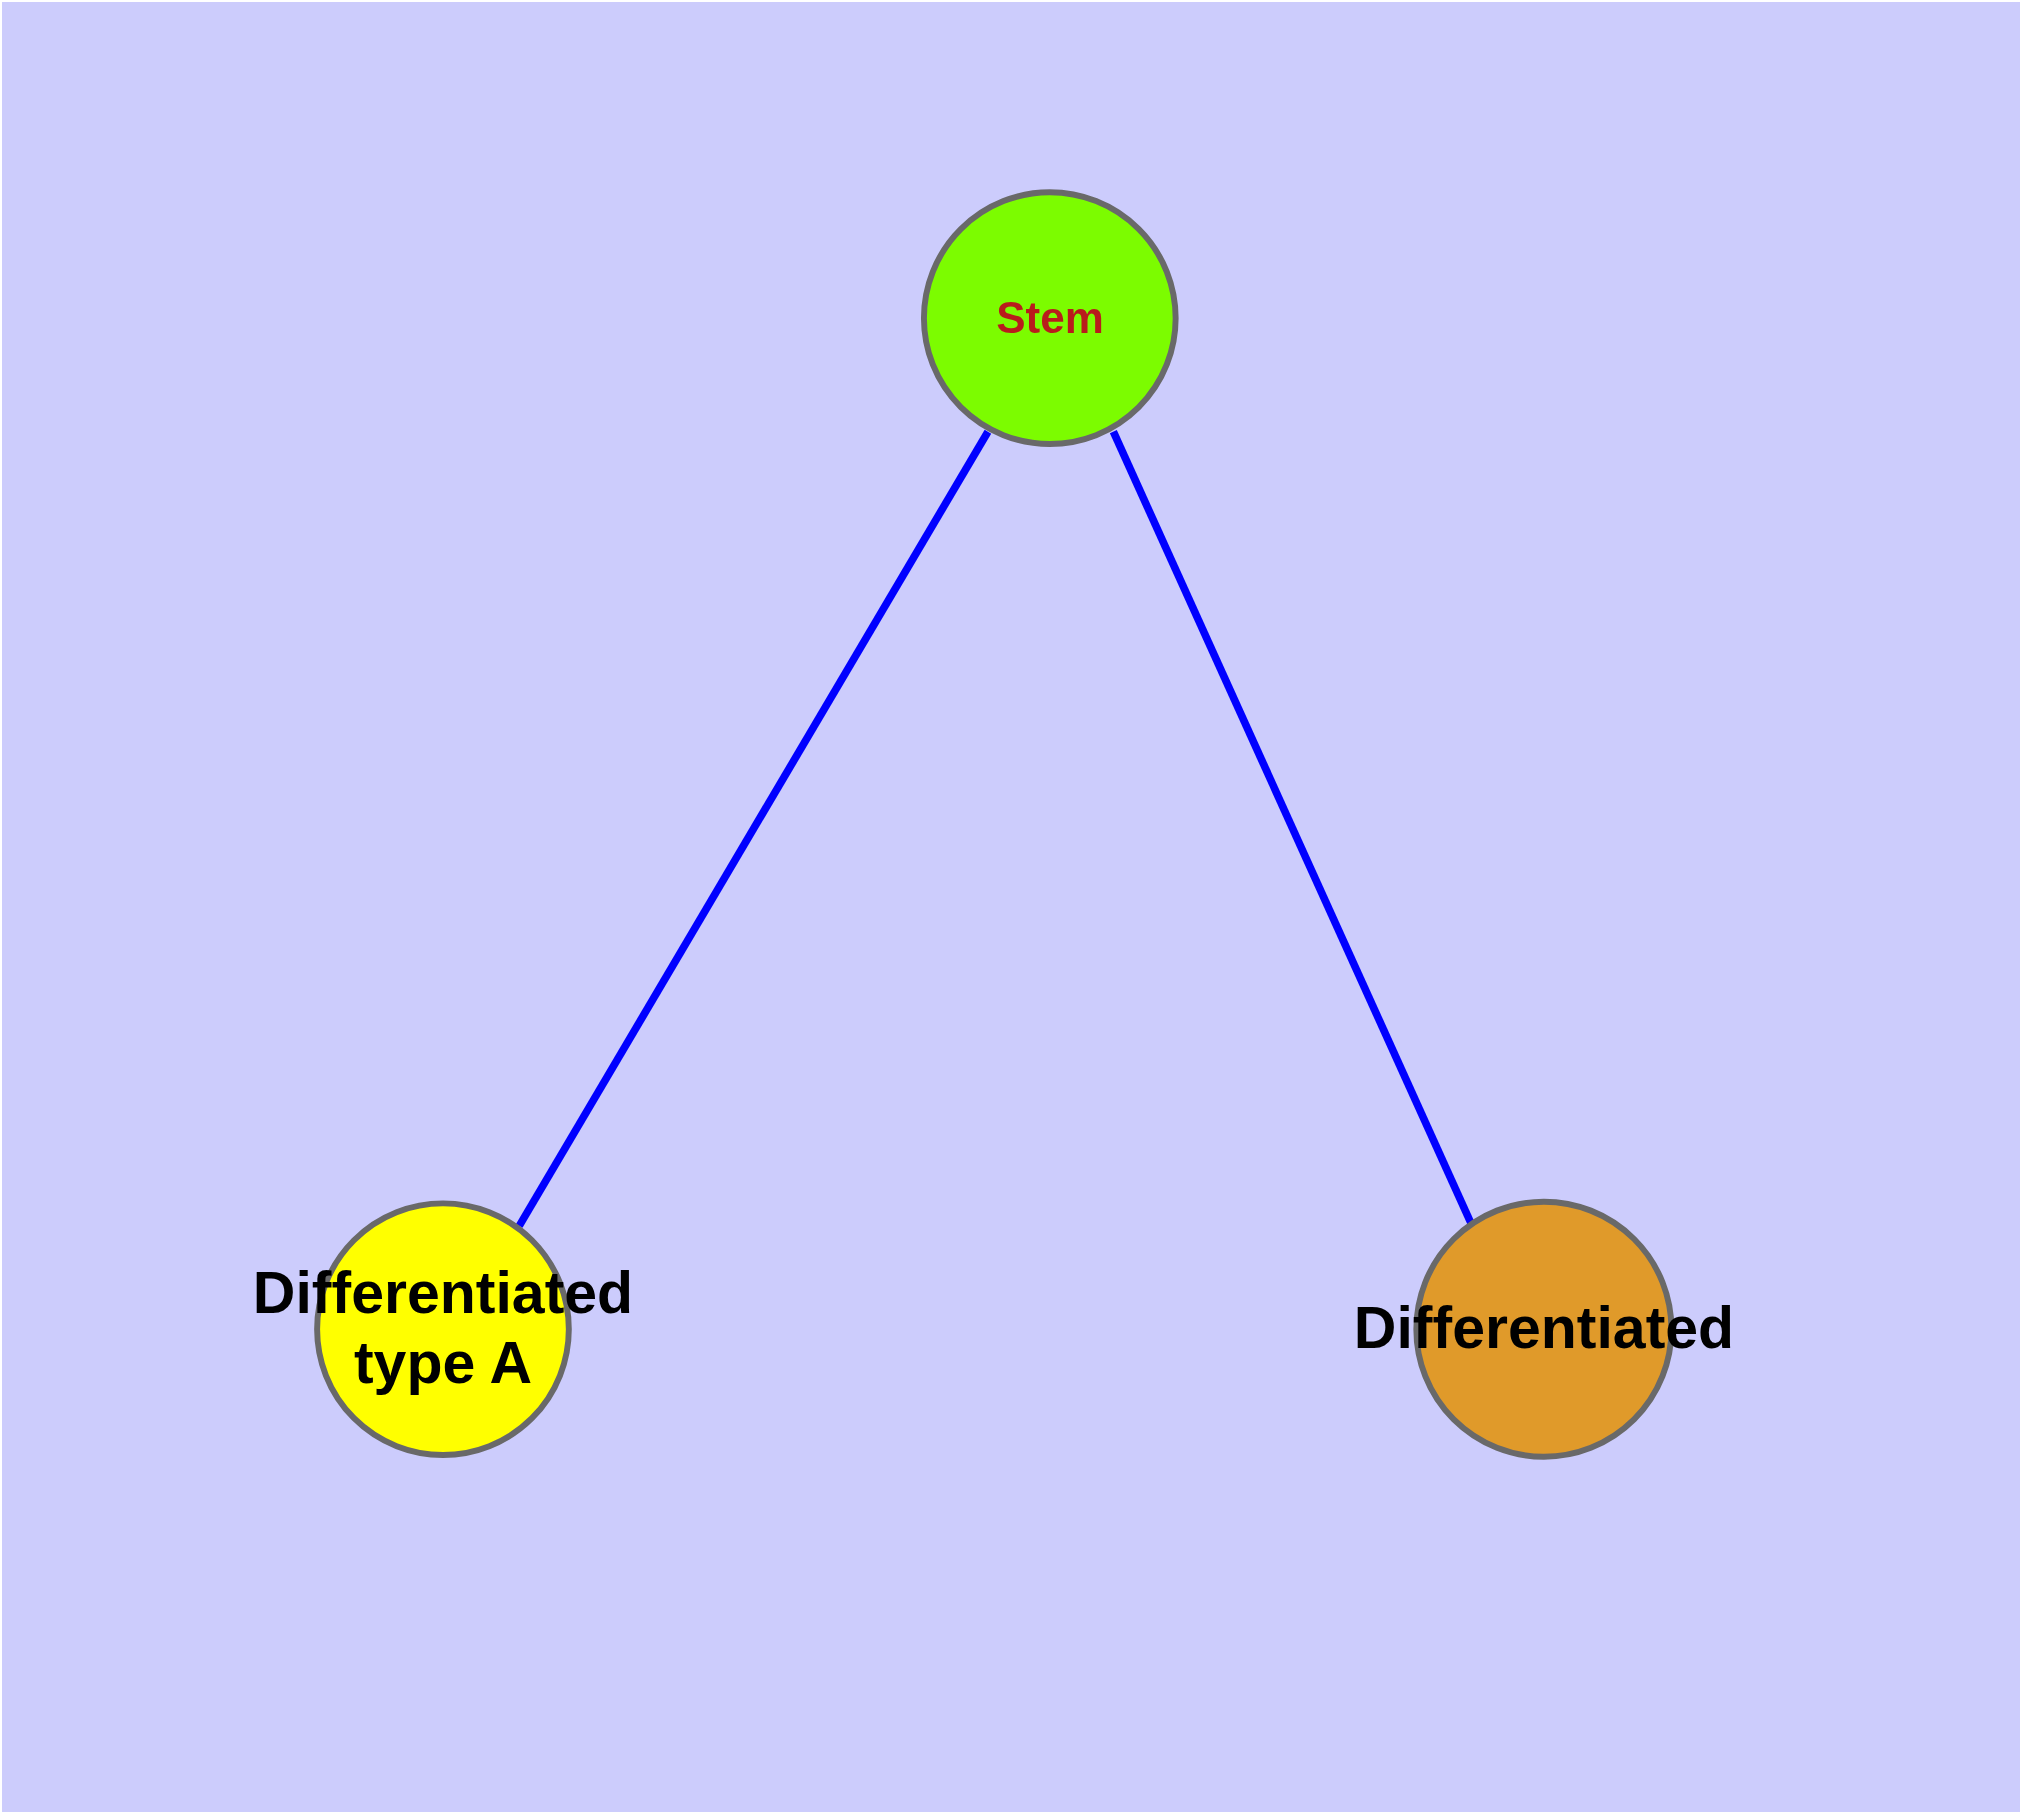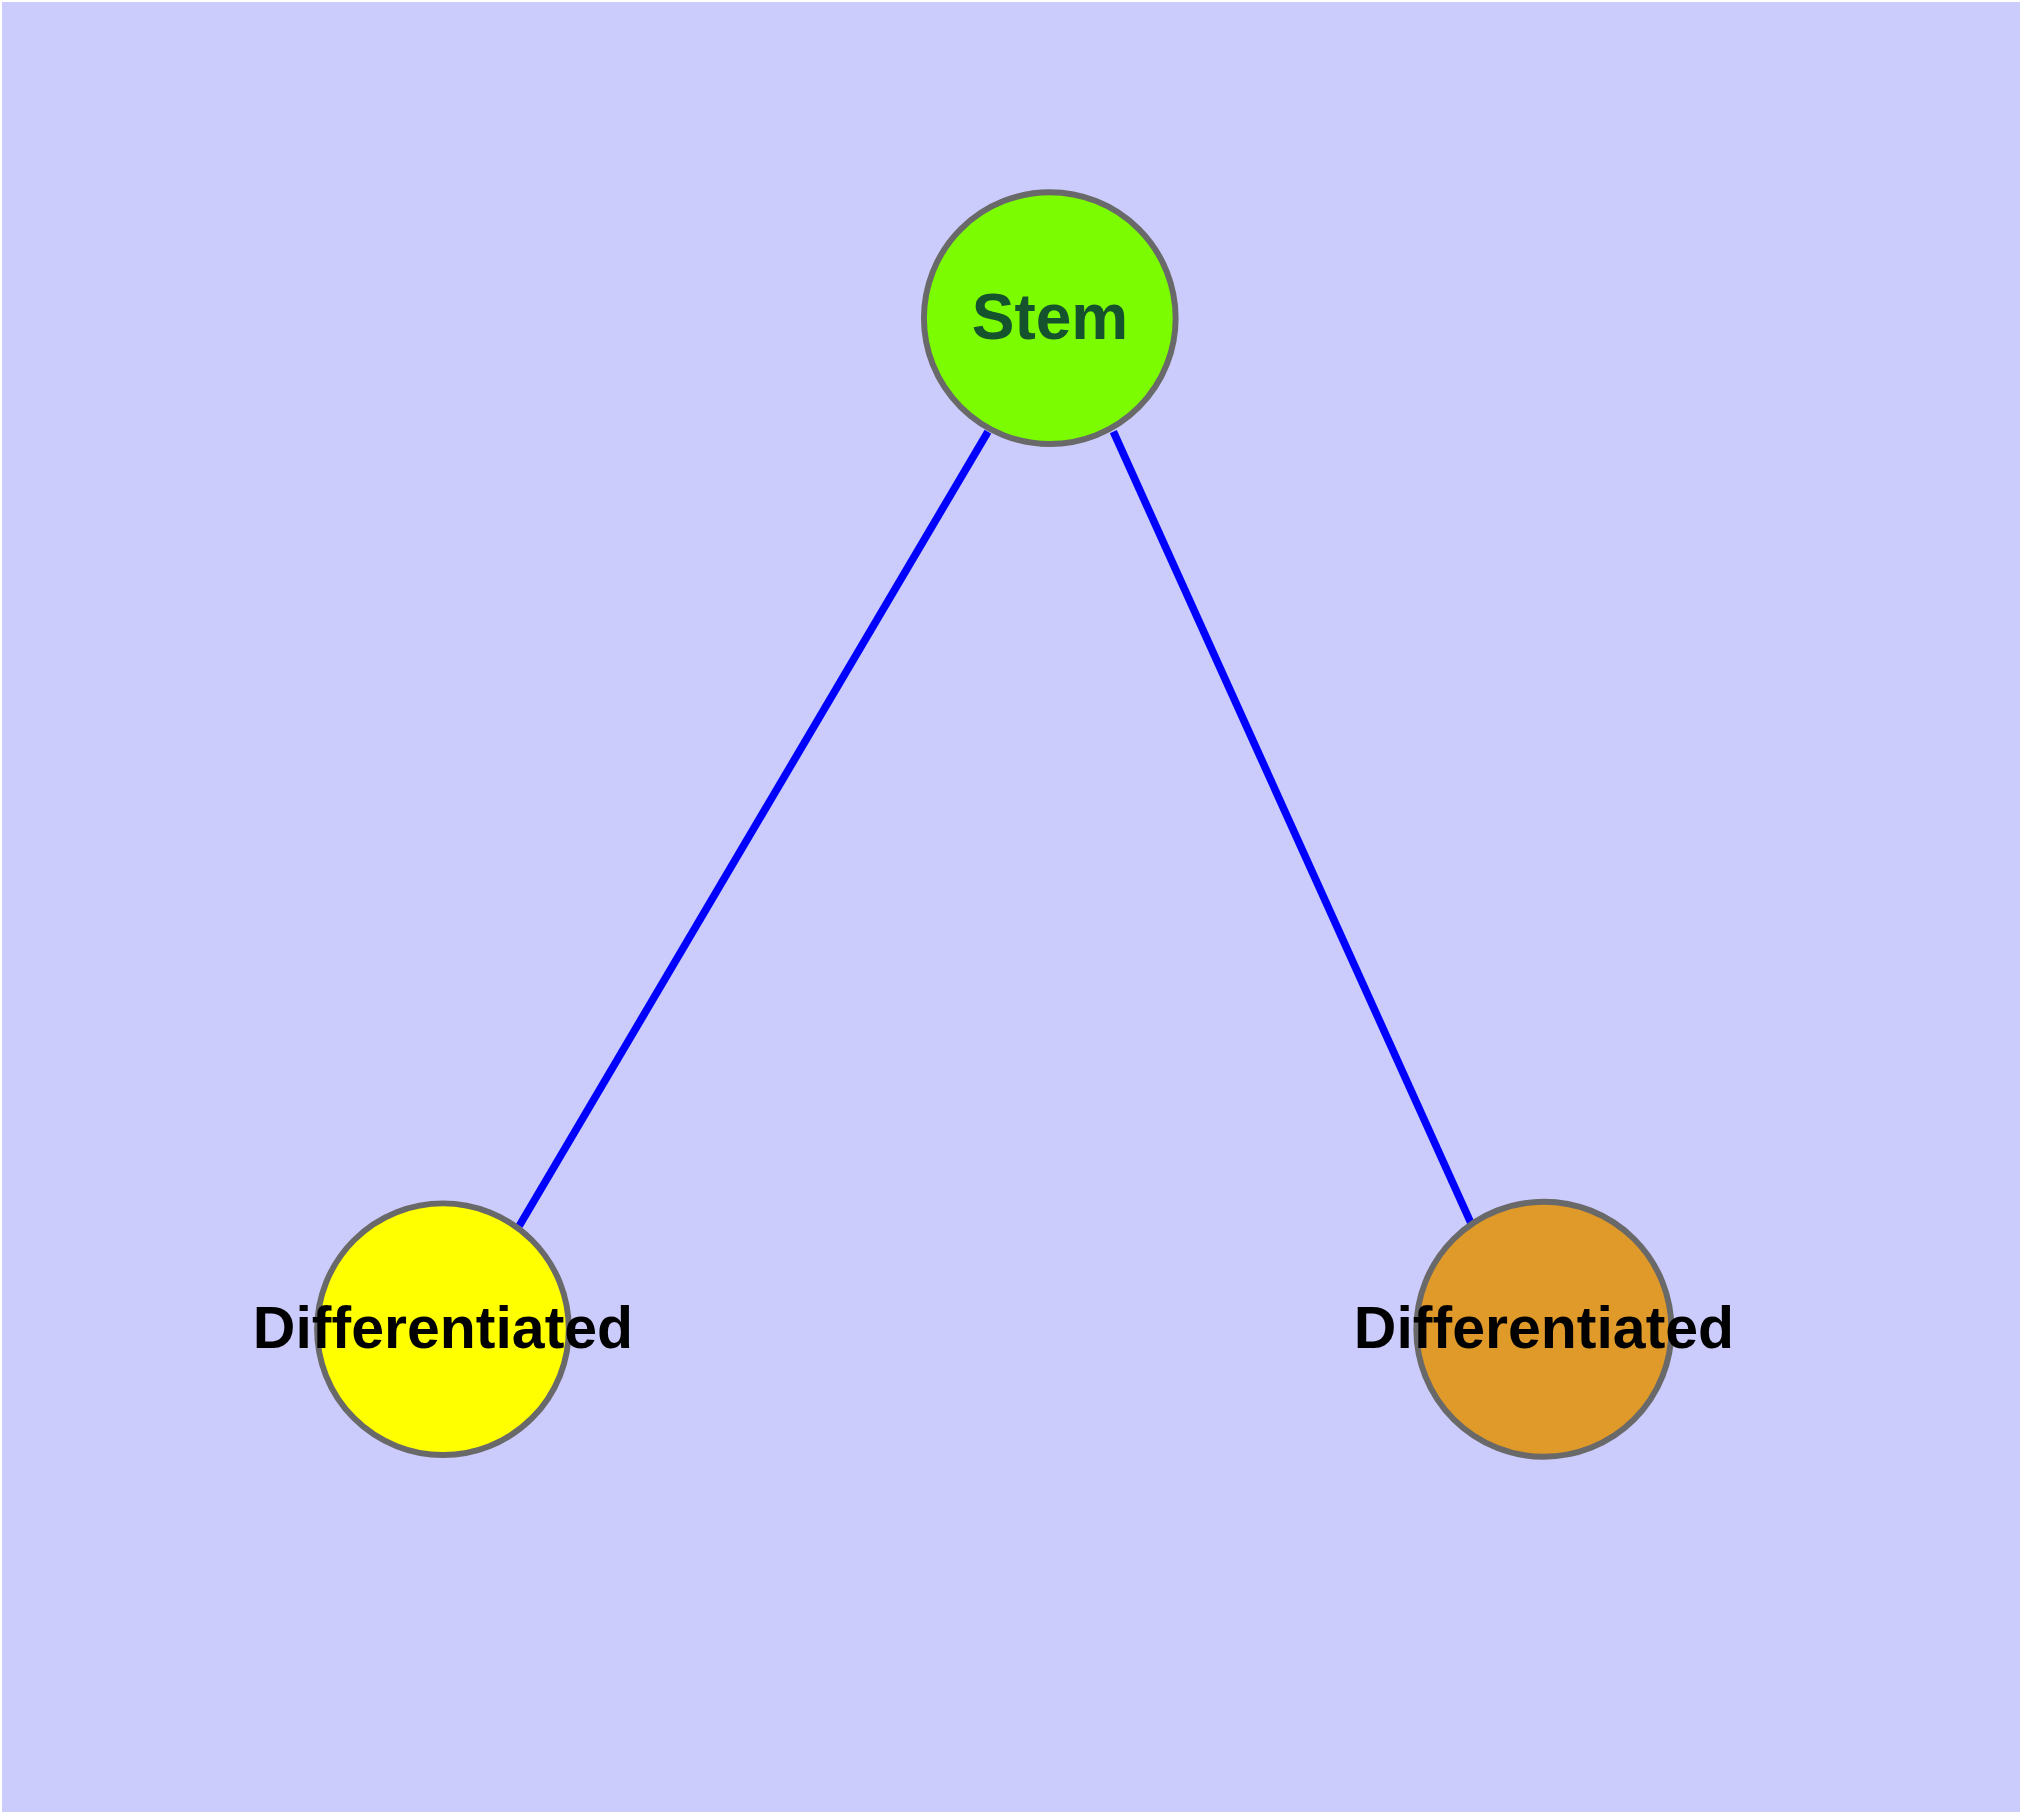--- a/index.html
+++ b/index.html
@@ -54,26 +54,27 @@
       <line x1="1163" y1="507" x2="610" y2="1444" stroke="#0000ff" stroke-width="9"></line>
       <line x1="1311" y1="507" x2="1733" y2="1441" stroke="#0000ff" stroke-width="9"></line>
     </g>
     <g>
       <circle cx="1236" cy="373" r="148.5" fill="#7cfc00" stroke="#696969" stroke-width="7"></circle>
       <circle cx="520" cy="1566" r="148.5" fill="#ffff00" stroke="#696969" stroke-width="7"></circle>
       <circle cx="1819" cy="1566" r="150.5" fill="#e09a2a" stroke="#696969" stroke-width="7"></circle>
     </g>
   </svg>
 
-  <div class="node-label stem" style="left: 1048px; top: 316px; font-size: 64px; color: #14532d;">
+  <div class="node-label stem" style="left: 1048px; top: 316px; font-size: 44px; color: #b91c1c;">
     <div>Stem</div>
   </div>
 
   <div class="node-label child" style="left: 441px; top: 1327px; font-size: 59px; color: rgb(0, 0, 0);">
     <div>Differentiated</div>
+    <div>type A</div>
   </div>
 
   <div class="node-label child" style="left: 1542px; top: 1327px; font-size: 59px; color: rgb(0, 0, 0);">
     <div>Differentiated</div>
   </div>
 
 </div>
 
 
 </body></html>

